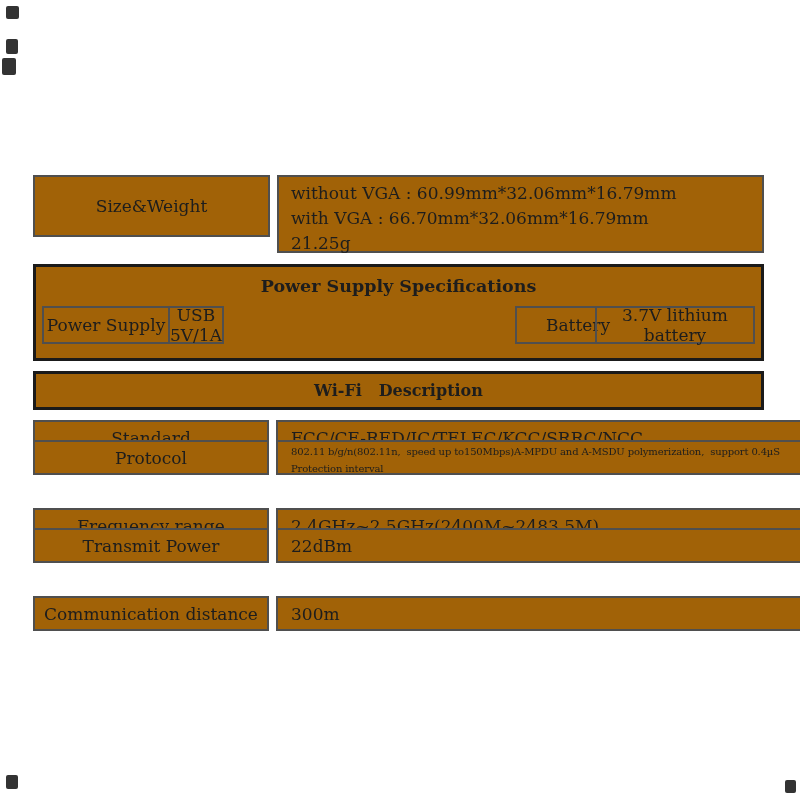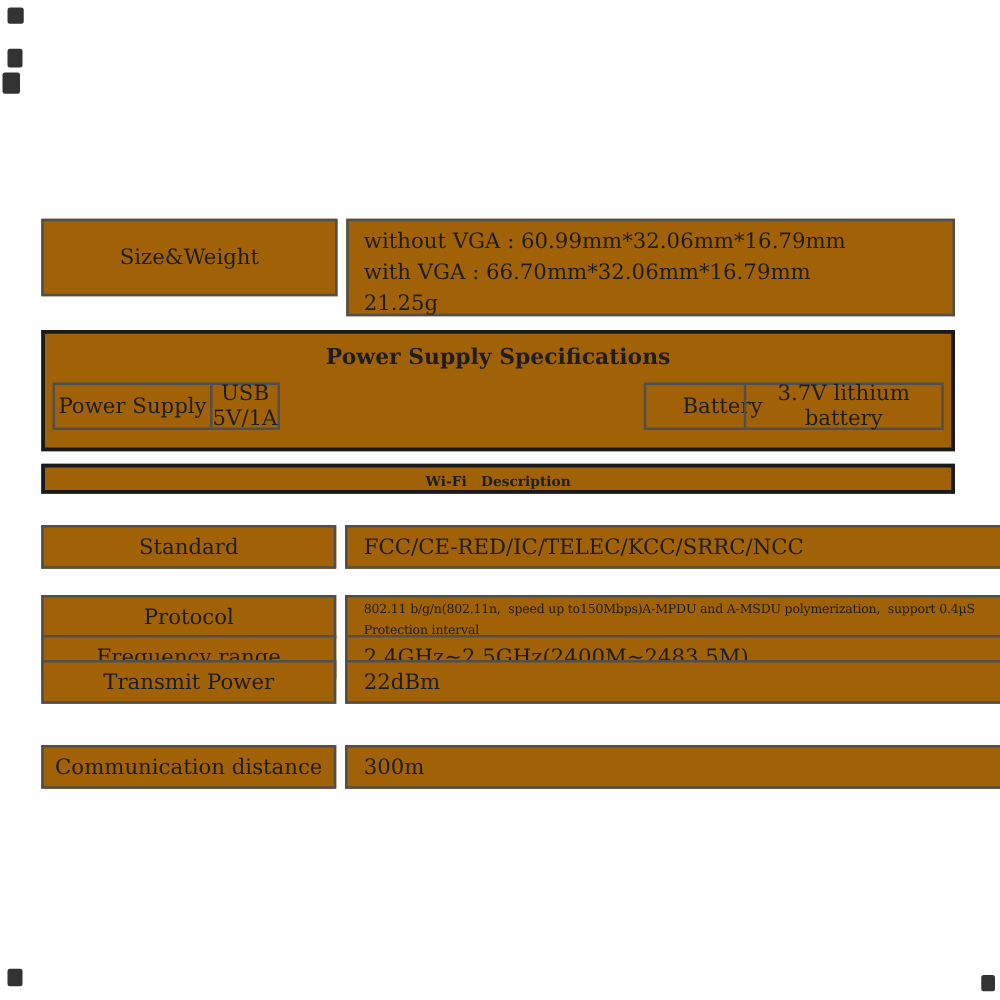--- a/index.html
+++ b/index.html
@@ -37,27 +37,27 @@
   .pair .pcell.divided { border-left: 2px solid #4f4f4f; }
   .pair .pcell.leftalign { justify-content: flex-start; padding-left: 10px; text-align: left; }
   .pair1 { left: 42px;  top: 306px; width: 182px; height: 38px; }
   .pair2 { left: 270px; top: 306px; width: 236px; height: 38px; }
   .pair3 { left: 515px; top: 306px; width: 240px; height: 38px; }
   .pair1 .c1 { width: 124px; } .pair1 .c2 { flex: 1; }
   .pair2 .c1 { width: 148px; } .pair2 .c2 { flex: 1; }
   .pair3 .c1 { width: 78px; padding-left: 44px;  } .pair3 .c2 { flex: 1; }
 
   
-  .wifi-header { left: 33px; top: 371px; width: 731px; height: 24px; font-weight: bold; font-size: 11px; white-space: pre; align-items: flex-end; }
+  .wifi-header { left: 33px; top: 371px; width: 731px; height: 39px; font-weight: bold; font-size: 16px; white-space: pre; }
 
   
   .wrow-label { left: 33px;  width: 236px; height: 35px; }
   .wrow-value { left: 276px; width: 542px; height: 35px; display: flex; align-items: center; padding-left: 13px; }
   .top-std  { top: 420px; }
-  .top-pro  { top: 476px; }
+  .top-pro  { top: 440px; }
   .top-freq { top: 508px; }
   .top-tx   { top: 528px; }
   .top-com  { top: 596px; }
   .proto-value {
     align-items: flex-start;
     padding-top: 1px;
     font-size: 10px;
     line-height: 17px;
     letter-spacing: -0.15px;
     white-space: pre-wrap;

